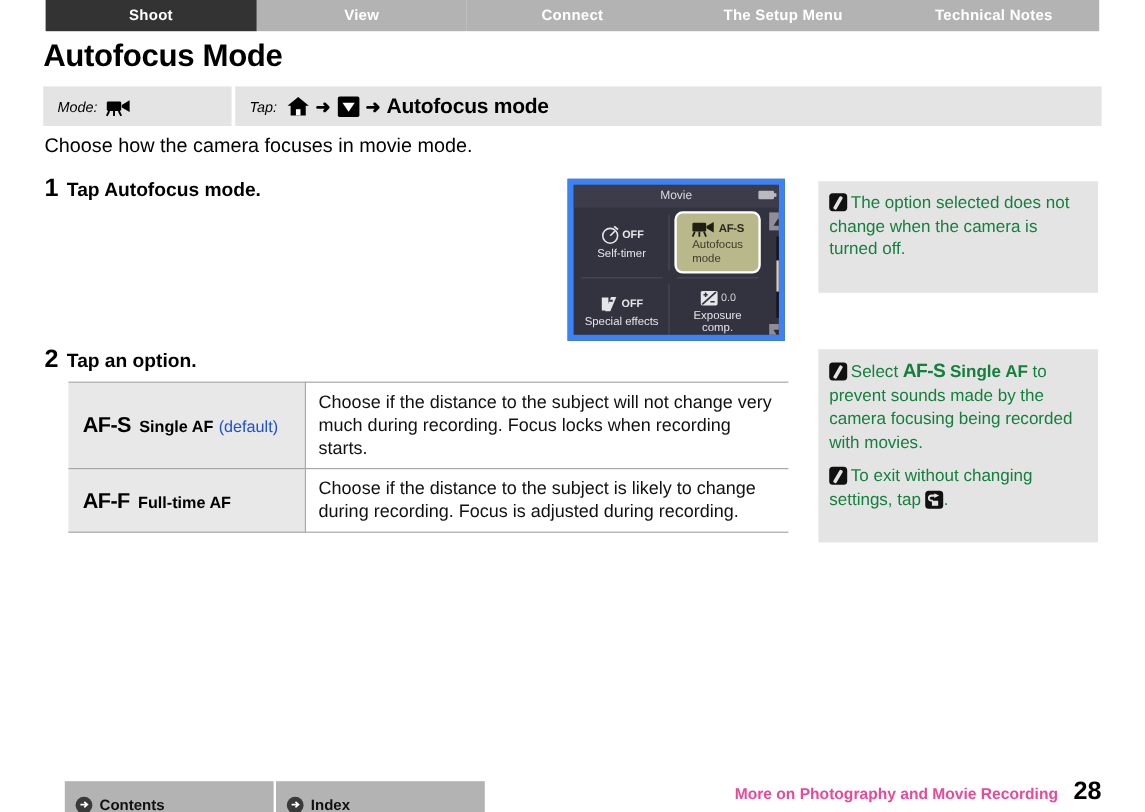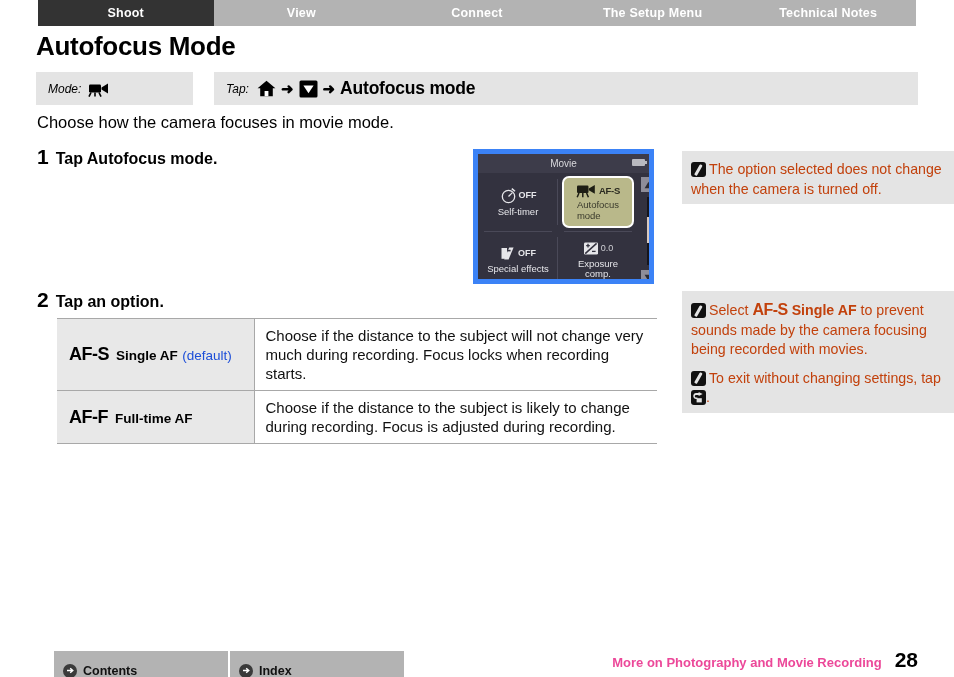--- a/index.html
+++ b/index.html
@@ -42,21 +42,21 @@
     width: 882px; height: 33px;
     display: flex; gap: 3px;
   }
   .modebox {
     background: #e4e4e4;
     display: flex; align-items: center;
     padding: 0 12px;
     font-size: 17px;
   }
   .modebox.left { width: 157px; }
-  .modebox.right { flex: 1 1 auto; margin-left: 18px; }
+  .modebox.right { flex: 1 1 auto; }
   .ital { font-style: italic; font-size: 12px; }
   .tapbold { font-weight: bold; font-size: 17.5px; letter-spacing: -.2px; }
   .arrow-r { font-size: 15px; font-weight: bold; padding: 0 5px; }
   .ico { display: inline-flex; align-items: center; justify-content: center; }
 
   
   .intro {
     position: absolute; left: 37px; top: 113px;
     font-size: 16.5px;
   }
@@ -180,26 +180,26 @@
     line-height: 19px;
     color: #111;
   }
   .af-code { font-size: 18px; font-weight: bold; letter-spacing: -.5px; }
   .af-name { font-size: 13.5px; font-weight: bold; margin-left: 7px; }
   .af-def { font-size: 13.5px; color: #1d4ed8; }
 
   
   .note {
     position: absolute; left: 682px;
-    width: 273px;
+    width: 233px;
     background: #e4e4e4;
-    padding: 9px 11px 5px 9px;
+    padding: 9px 11px 25px 9px;
     font-size: 14.2px;
     line-height: 19.5px;
-    color: #c2410c;
+    color: #15803d;
   }
   #note1 { top: 151px; }
   #note2 { top: 291px; }
   .note p + p { margin-top: 9px; }
   .note .b { font-weight: bold; }
   .afs-inline { font-size: 16px; font-weight: bold; letter-spacing: -.5px; }
 
   
   .pen-ico {
     display: inline-block; vertical-align: -3px;

